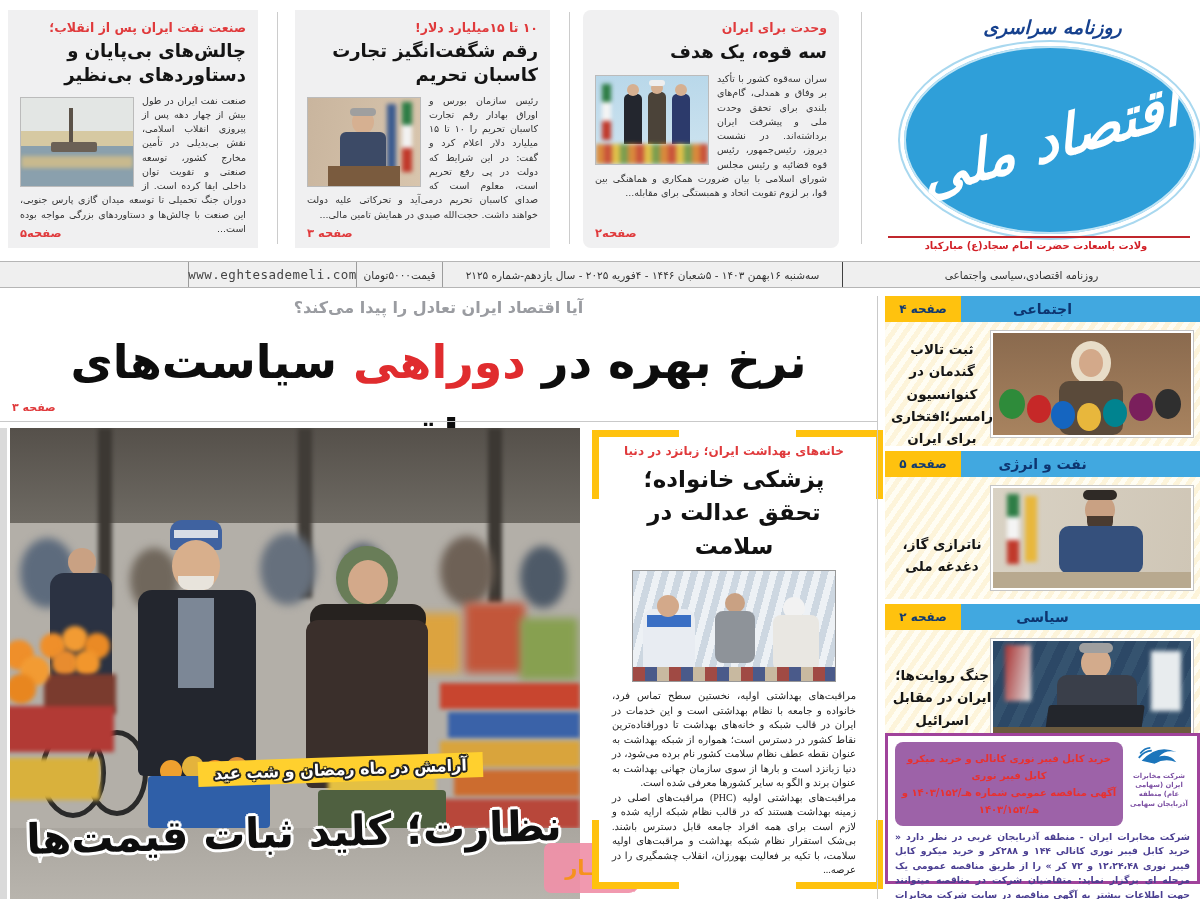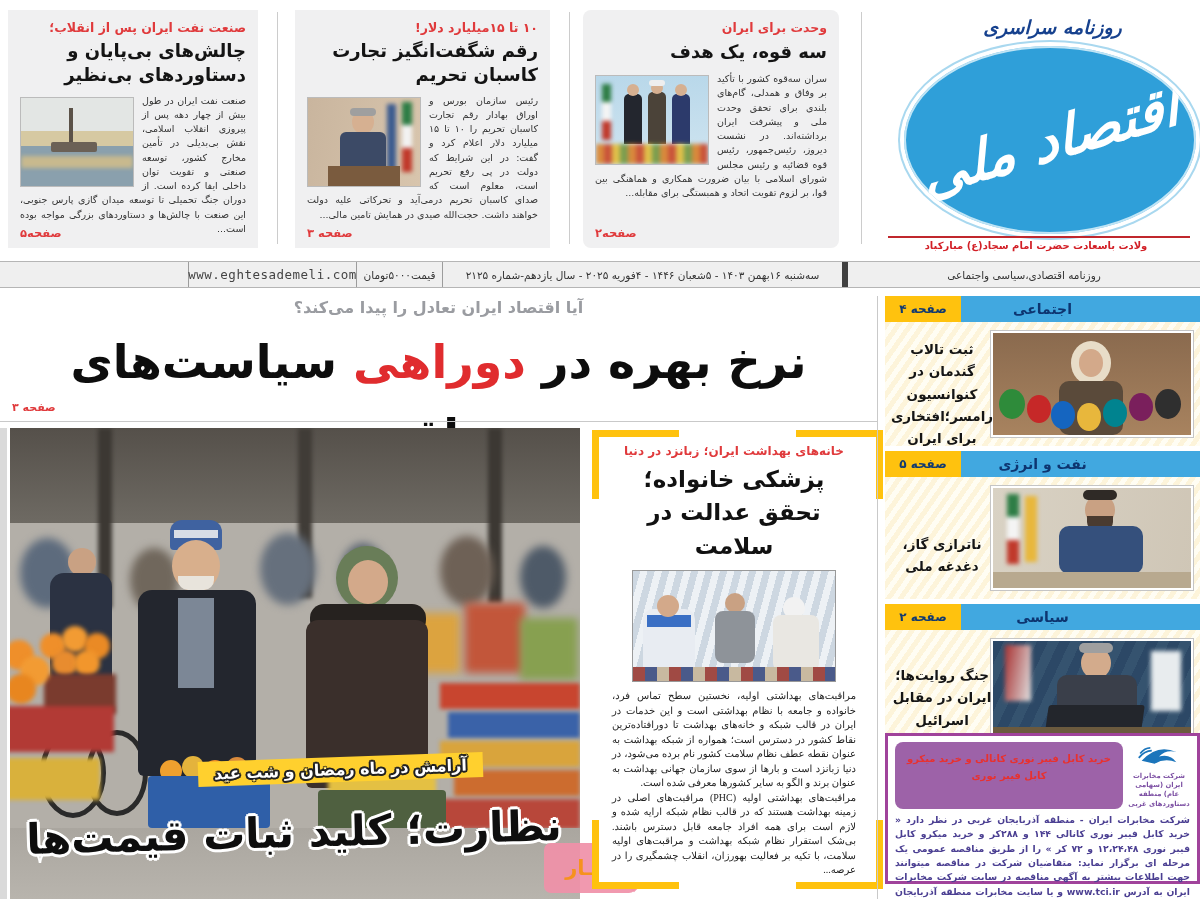--- a/index.html
+++ b/index.html
@@ -155,21 +155,21 @@
 <div class="abs vdiv" style="left:861px;"></div>
 
 <div class="abs tagline">روزنامه سراسری</div>
 <div class="abs logo-oval">
   <span>اقتصاد ملی</span>
 </div>
 <div class="abs redrule"></div>
 <div class="abs congrats">ولادت باسعادت حضرت امام سجاد(ع) مبارکباد</div>
 
 <div class="abs infobar">
-  <div class="seg" style="width:358px;border-left:6px solid #404040;border-right:none;">روزنامه اقتصادی،سیاسی واجتماعی</div>
+  <div class="seg" style="width:358px;border-left:1px solid #404040;border-right:none;">روزنامه اقتصادی،سیاسی واجتماعی</div>
   <div class="seg" style="width:400px;">سه‌شنبه ۱۶بهمن ۱۴۰۳ - ۵شعبان ۱۴۴۶ - ۴فوریه ۲۰۲۵ - سال یازدهم-شماره ۲۱۲۵</div>
   <div class="seg" style="width:86px;">قیمت۵۰۰۰تومان</div>
   <div class="seg website" style="width:168px;">www.eghtesademeli.com</div>
   <div style="flex:1;"></div>
 </div>
 
 <div class="abs lead-kicker">آیا اقتصاد ایران تعادل را پیدا می‌کند؟</div>
 <div class="abs lead-headline"><span>نرخ بهره در </span><span class="red">دوراهی</span><span> سیاست‌های متناقض</span></div>
 <div class="abs lead-page">صفحه ۳</div>
 <div class="abs hrule"></div>
@@ -335,21 +335,22 @@
 </div>
 
 <div class="abs ad">
   <div class="hdr">
     <div class="logo">
       <svg width="44" height="26" viewBox="0 0 60 36">
         <path d="M6 26 Q28 2 54 14 Q40 10 30 20 Q46 16 54 28 Q38 22 24 30 Z" fill="#1b75bb"></path>
         <path d="M4 16 Q10 8 18 8" stroke="#1b75bb" stroke-width="2.4" fill="none"></path>
         <path d="M2 22 Q10 12 20 12" stroke="#1b75bb" stroke-width="2.4" fill="none"></path>
       </svg>
-      <div class="co">شرکت مخابرات ایران (سهامی عام) منطقه دستاوردهای غربی</div>
+      <div class="co">شرکت مخابرات ایران (سهامی عام) منطقه آذربایجان سهامی</div>
     </div>
     <div class="hbox">
       <div class="l1">خرید کابل فیبر نوری کانالی و خرید میکرو کابل فیبر نوری</div>
+      <div class="l1">آگهی مناقصه عمومی شماره هـ/۱۴۰۳/۱۵۲ و هـ/۱۴۰۳/۱۵۳</div>
     </div>
   </div>
   <div class="body">شرکت مخابرات ایران - منطقه آذربایجان غربی در نظر دارد « خرید کابل فیبر نوری کانالی ۱۴۴ و ۲۸۸کر و خرید میکرو کابل فیبر نوری ۱۲،۲۴،۴۸ و ۷۲ کر » را از طریق مناقصه عمومی یک مرحله ای برگزار نماید: متقاضیان شرکت در مناقصه میتوانند جهت اطلاعات بیشتر به آگهی مناقصه در سایت شرکت مخابرات ایران به آدرس www.tci.ir و یا سایت مخابرات منطقه آذربایجان غربی به آدرس wa.tci.ir مراجعه نمایند.</div>
 
 </div>
 
 </body></html>

